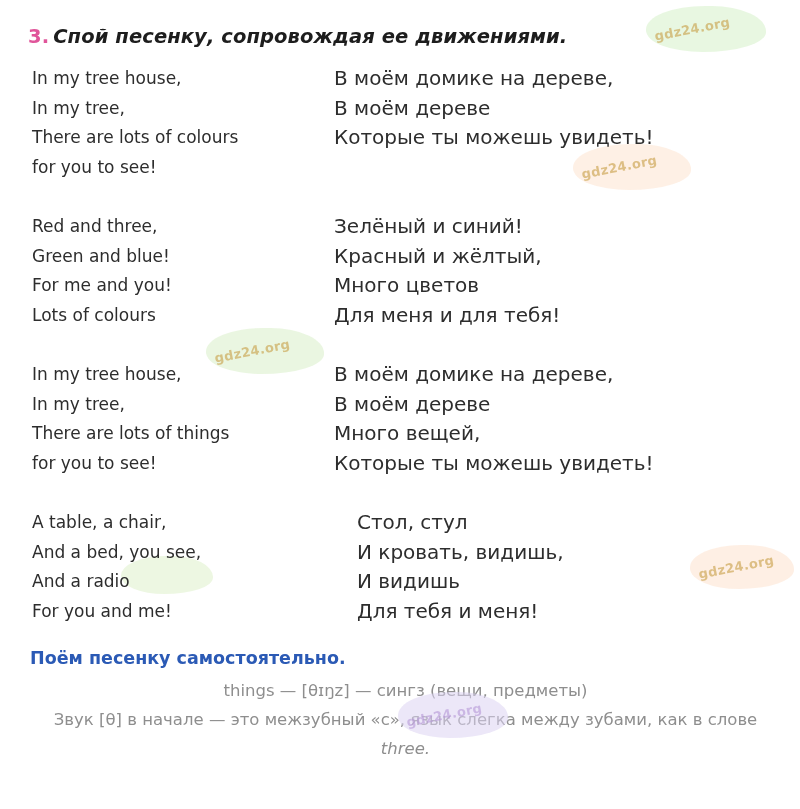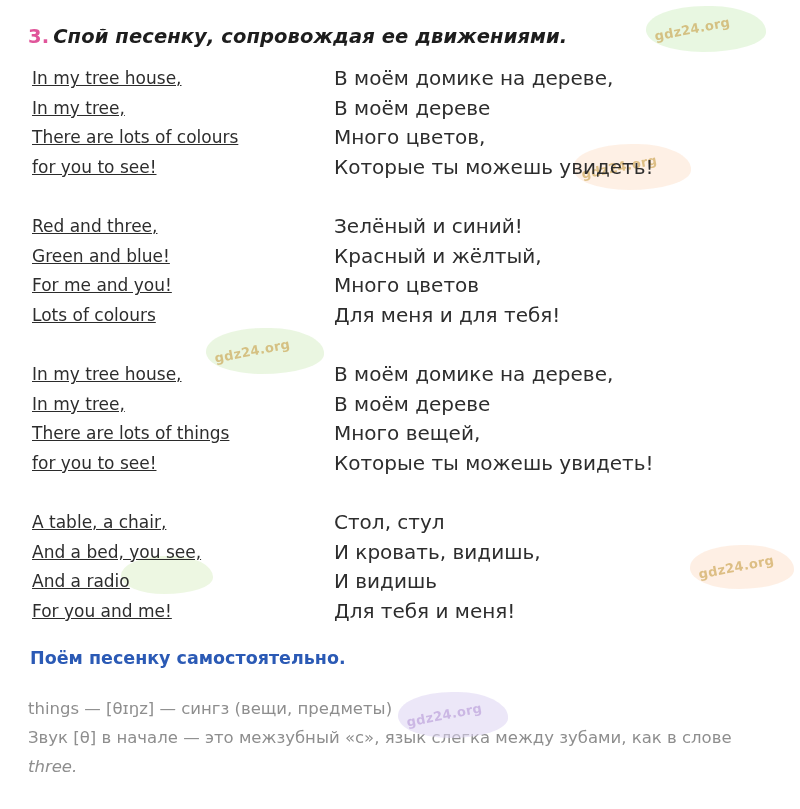--- a/index.html
+++ b/index.html
@@ -43,28 +43,27 @@
   }
 
   
   .song {
     position: relative;
   }
   .verse {
     display: flex;
     margin-bottom: 30px;
   }
-  .verse:last-of-type { margin-bottom: 22px; }
+  .verse:last-of-type { margin-bottom: 22px; gap: 23px; }
 
   .col-en {
     width: 302px;
     flex: 0 0 302px;
     padding-left: 4px;
     box-sizing: border-box;
-    text-decoration: underline;
   }
   .col-ru {
     flex: 1 1 auto;
     padding-left: 4px;
     box-sizing: border-box;
   }
 
   .line-en {
     font-size: 17px;
     line-height: 29.5px;
@@ -76,30 +75,31 @@
     line-height: 29.5px;
     color: #2d2d2d;
     white-space: nowrap;
   }
 
   
   .note-blue {
     font-size: 17.5px;
     font-weight: bold;
     color: #2b5ab5;
-    margin: 14px 0 26px 2px;
+    margin: 14px 0 8px 2px;
     white-space: nowrap;
   }
 
   
   .footnote {
     color: #8e8e8e;
     font-size: 16.5px;
     line-height: 29px;
-    margin-left: 0;
+    margin-left: 11px;
+    text-align: center;
   }
   .footnote .it { font-style: italic; }
 
   
   .wm {
     position: absolute;
     pointer-events: none;
     user-select: none;
   }
   .wm .blob {
@@ -181,21 +181,20 @@
     <div class="verse">
       <div class="col-en">
         <div class="line-en">In my tree house,</div>
         <div class="line-en">In my tree,</div>
         <div class="line-en">There are lots of colours</div>
         <div class="line-en">for you to see!</div>
       </div>
       <div class="col-ru">
         <div class="line-ru">В моём домике на дереве,</div>
         <div class="line-ru">В моём дереве</div>
-        <div class="line-ru">Много цветов,</div>
         <div class="line-ru">Которые ты можешь увидеть!</div>
       </div>
     </div>
 
     <div class="verse">
       <div class="col-en">
         <div class="line-en">Red and three,</div>
         <div class="line-en">Green and blue!</div>
         <div class="line-en">For me and you!</div>
         <div class="line-en">Lots of colours</div>

